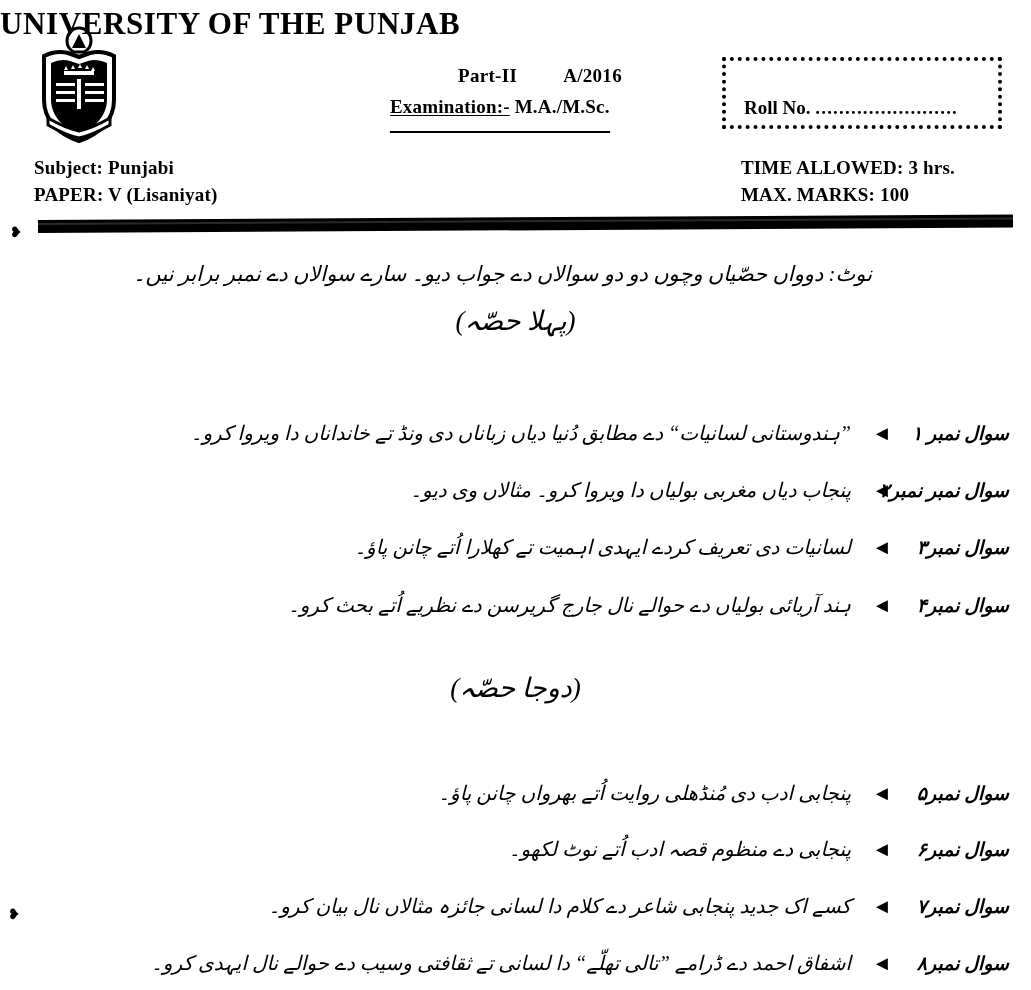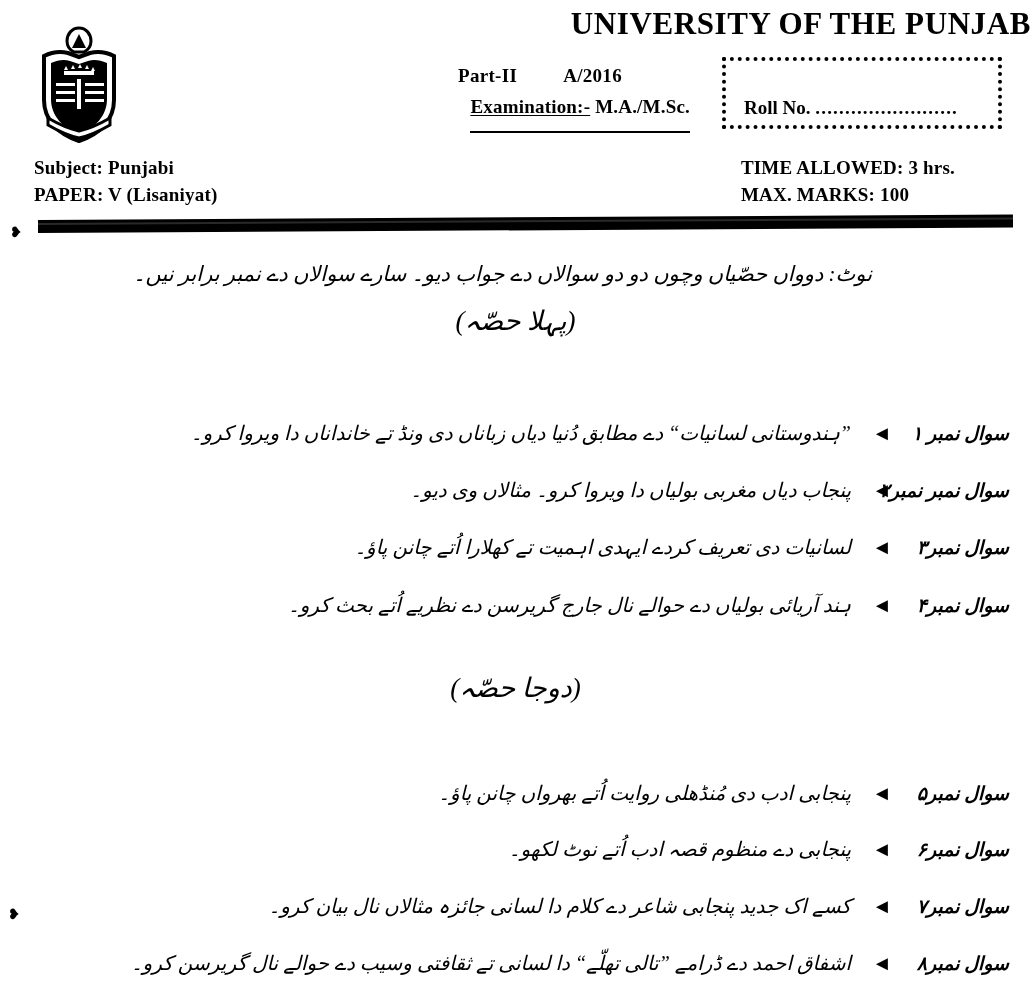--- a/index.html
+++ b/index.html
@@ -29,45 +29,44 @@
   .header {
     position: relative;
     height: 232px;
   }
 
   .uni-title {
     position: absolute;
     left: 0;
     right: 0;
     top: 6px;
-    text-align: right;
+    text-align: left;
     font-family: "Liberation Serif", "DejaVu Serif", serif;
     font-weight: bold;
     font-size: 31px;
     letter-spacing: 0.6px;
-    margin-left: 28px;
   }
 
   
   .crest {
     position: absolute;
     left: 30px;
     top: 26px;
     width: 98px;
     height: 118px;
   }
   .crest svg { display: block; width: 100%; height: 100%; }
 
   
   .exam-block {
     position: absolute;
     left: 390px;
     top: 62px;
     width: 300px;
-    text-align: right;
+    text-align: left;
     font-weight: bold;
     font-size: 19px;
     line-height: 1.45;
   }
   .exam-line1 {
     display: flex;
     justify-content: center;
     gap: 46px;
     letter-spacing: 0.3px;
   }
@@ -369,18 +368,18 @@
 
   <div class="q-row q7">
     <div class="q-label urdu">سوال نمبر۷</div>
     <div class="q-marker">◄</div>
     <div class="q-text urdu">کسے اک جدید پنجابی شاعر دے کلام دا لسانی جائزہ مثالاں نال بیان کرو۔</div>
   </div>
 
   <div class="q-row q8">
     <div class="q-label urdu">سوال نمبر۸</div>
     <div class="q-marker">◄</div>
-    <div class="q-text urdu">اشفاق احمد دے ڈرامے ”تالی تھلّے“ دا لسانی تے ثقافتی وسیب دے حوالے نال گریرسن کرو۔</div>
+    <div class="q-text urdu">اشفاق احمد دے ڈرامے ”تالی تھلّے“ دا لسانی تے ثقافتی وسیب دے حوالے نال ایہدی کرو۔</div>
   </div>
 
   <div class="scan-mark m2">❥</div>
 
 </div>
 
 </body></html>

